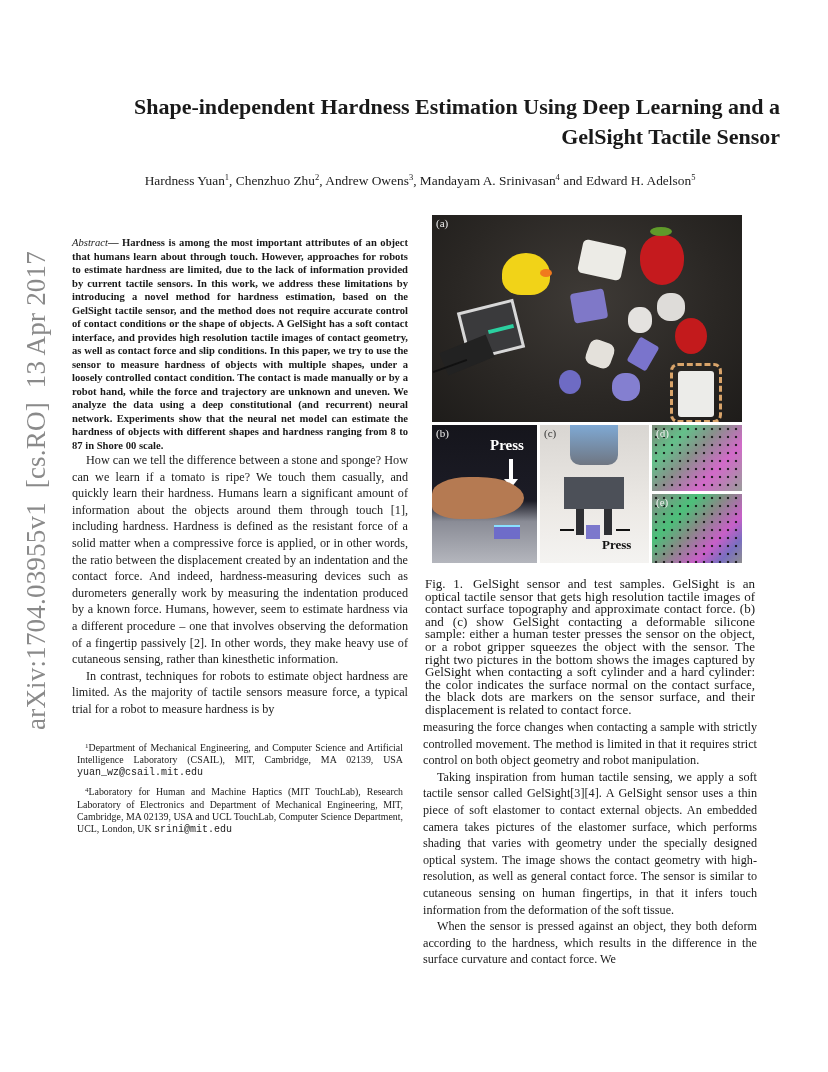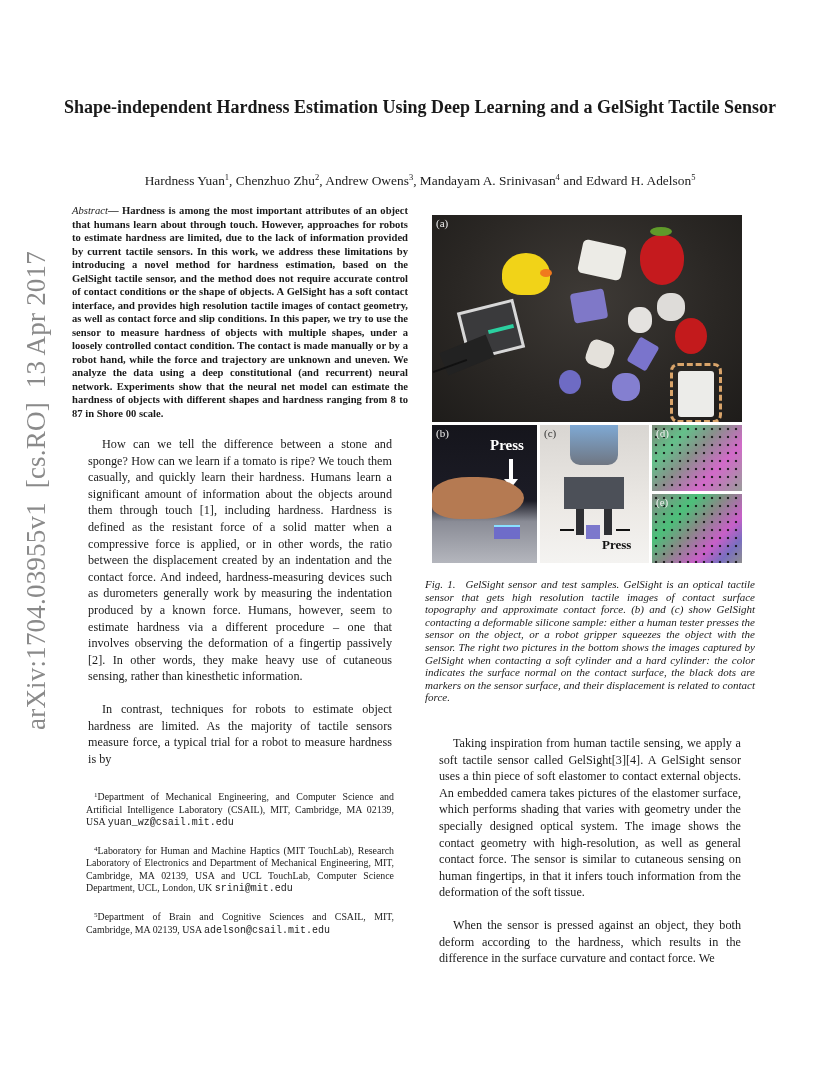--- a/index.html
+++ b/index.html
@@ -7,42 +7,42 @@
          font-family: "Liberation Serif", "DejaVu Serif", serif; color: #1a1a1a; }
   .abs { position: absolute; }
 
   
   #arxiv-stamp { left: 16px; top: 730px; width: 470px; height: 40px;
     transform-origin: 0 0; transform: rotate(-90deg);
     font-size: 27px; color: #8a8a8a; white-space: pre; line-height: 40px;
     letter-spacing: 0.2px; }
 
   
-  #title { left: 60px; top: 92px; width: 720px; text-align: center;
-    font-weight: bold; font-size: 18px; line-height: 30px; }
+  #title { left: 60px; top: 92px; width: 720px; text-align: right;
+    font-weight: bold; font-size: 22px; line-height: 30px; }
   #authors { left: 60px; top: 172px; width: 720px; text-align: center;
     font-size: 13.4px; }
   #authors sup { font-size: 8.5px; vertical-align: 5px; }
 
   
   .col { font-size: 12.2px; line-height: 16.6px; text-align: justify; }
-  #left-col { left: 72px; top: 204px; width: 336px; }
+  #left-col { left: 72px; top: 236px; width: 336px; }
   #right-col { left: 423px; top: 719px; width: 334px; }
 
   .abstract { font-weight: bold; font-size: 10.6px; line-height: 13.5px; text-align: justify; }
   .abstract .lead { font-style: italic; font-weight: normal; }
   .abstract .lead b { font-style: normal; }
 
   .section-head { text-align: center; font-size: 11.8px; margin: 15px 0 10px 0; letter-spacing: 0.3px; }
   .section-head .sc { font-size: 9.6px; }
 
-  p.para { margin: 16px; text-indent: 14px; }
+  p.para { margin: 0; text-indent: 14px; }
 
   .footnotes { font-size: 9.9px; line-height: 12.3px; text-align: justify; margin-top: 22px; }
-  .footnotes .fn { text-indent: 8px; margin: 14px; }
+  .footnotes .fn { text-indent: 8px; margin: 5px; }
   .footnotes sup { font-size: 7px; vertical-align: 3px; }
   .mono { font-family: "Liberation Mono", "DejaVu Sans Mono", monospace; font-size: 10px; }
 
   
   #figure { left: 432px; top: 215px; width: 310px; height: 348px; }
   .panel { position: absolute; overflow: hidden; }
   .plabel { position: absolute; left: 4px; top: 2px; color: #f0f0f0; font-size: 11px; }
   #panel-a { left: 0; top: 0; width: 310px; height: 207px;
     background: radial-gradient(ellipse at 50% 40%, #3e3a36 0%, #2a2724 60%, #1e1c1a 100%); }
   #panel-b { left: 0; top: 210px; width: 105px; height: 138px;
@@ -56,21 +56,21 @@
     background: linear-gradient(135deg, #868b86 0%, #4cc07a 30%, #868b86 48%, #c85fc8 70%, #7a6fc0 85%, #8f8f8f 100%); }
   #panel-d .plabel, #panel-e .plabel { color: #f2f2f2; }
   .dots { position: absolute; inset: 0;
     background-image: radial-gradient(circle, #111 1.3px, transparent 1.6px);
     background-size: 8px 8px; opacity: 0.85; }
 
   .obj { position: absolute; }
   .press-label { position: absolute; font-family: Liberation Serif, serif;
     font-weight: bold; font-size: 15px; }
 
-  #caption { left: 425px; top: 578px; width: 330px; font-size: 11px; line-height: 12.6px; text-align: justify; font-style: italic; }
+  #caption { left: 425px; top: 578px; width: 330px; font-size: 13px; line-height: 12.6px; text-align: justify; }
   #caption .figno { margin-right: 10px; }
 </style>
 </head>
 <body>
 
 <div id="arxiv-stamp" class="abs">arXiv:1704.03955v1  [cs.RO]  13 Apr 2017</div>
 
 <h1 id="title" class="abs" style="margin:0">Shape-independent Hardness Estimation Using Deep Learning and a GelSight Tactile Sensor</h1>
 <div id="authors" class="abs">
   <span><span>Hardness Yuan</span><sup>1</sup></span><span>, </span>
@@ -85,21 +85,20 @@
     <span class="lead"><span>Abstract</span><b>—</b></span><span> Hardness is among the most important attributes of an object that humans learn about through touch. However, approaches for robots to estimate hardness are limited, due to the lack of information provided by current tactile sensors. In this work, we address these limitations by introducing a novel method for hardness estimation, based on the GelSight tactile sensor, and the method does not require accurate control of contact conditions or the shape of objects. A GelSight has a soft contact interface, and provides high resolution tactile images of contact geometry, as well as contact force and slip conditions. In this paper, we try to use the sensor to measure hardness of objects with multiple shapes, under a loosely controlled contact condition. The contact is made manually or by a robot hand, while the force and trajectory are unknown and uneven. We analyze the data using a deep constitutional (and recurrent) neural network. Experiments show that the neural net model can estimate the hardness of objects with different shapes and hardness ranging from 8 to 87 in Shore 00 scale.</span>
   </div>
 
 
   <p class="para">How can we tell the difference between a stone and sponge? How can we learn if a tomato is ripe? We touch them casually, and quickly learn their hardness. Humans learn a significant amount of information about the objects around them through touch [1], including hardness. Hardness is defined as the resistant force of a solid matter when a compressive force is applied, or in other words, the ratio between the displacement created by an indentation and the contact force. And indeed, hardness-measuring devices such as durometers generally work by measuring the indentation produced by a known force. Humans, however, seem to estimate hardness via a different procedure – one that involves observing the deformation of a fingertip passively [2]. In other words, they make heavy use of cutaneous sensing, rather than kinesthetic information.</p>
   <p class="para">In contrast, techniques for robots to estimate object hardness are limited. As the majority of tactile sensors measure force, a typical trial for a robot to measure hardness is by</p>
 
   <div class="footnotes">
     <p class="fn"><sup>1</sup><span>Department of Mechanical Engineering, and Computer Science and Artificial Intelligence Laboratory (CSAIL), MIT, Cambridge, MA 02139, USA </span><span class="mono">yuan_wz@csail.mit.edu</span></p>
     <p class="fn"><sup>4</sup><span>Laboratory for Human and Machine Haptics (MIT TouchLab), Research Laboratory of Electronics and Department of Mechanical Engineering, MIT, Cambridge, MA 02139, USA and UCL TouchLab, Computer Science Department, UCL, London, UK </span><span class="mono">srini@mit.edu</span></p>
-    <p class="fn"><sup>5</sup><span>Department of Brain and Cognitive Sciences and CSAIL, MIT, Cambridge, MA 02139, USA </span><span class="mono">adelson@csail.mit.edu</span></p>
   </div>
 </div>
 
 <div id="figure" class="abs">
 
   <div id="panel-a" class="panel">
     <span class="plabel">(a)</span>
 
     <div class="obj" style="left:70px;top:38px;width:48px;height:42px;background:#f1d318;border-radius:50% 50% 40% 40%;"></div>
     <div class="obj" style="left:108px;top:54px;width:12px;height:8px;background:#f07a1e;border-radius:50%;"></div>
@@ -159,15 +158,16 @@
     <div class="dots"></div>
     <span class="plabel">(e)</span>
   </div>
 </div>
 
 <div id="caption" class="abs">
   <span class="figno">Fig. 1.</span><span>GelSight sensor and test samples. GelSight is an optical tactile sensor that gets high resolution tactile images of contact surface topography and approximate contact force. (b) and (c) show GelSight contacting a deformable silicone sample: either a human tester presses the sensor on the object, or a robot gripper squeezes the object with the sensor. The right two pictures in the bottom shows the images captured by GelSight when contacting a soft cylinder and a hard cylinder: the color indicates the surface normal on the contact surface, the black dots are markers on the sensor surface, and their displacement is related to contact force.</span>
 </div>
 
 <div id="right-col" class="abs col">
+  <p class="para" style="text-indent:0">measuring the force changes when contacting a sample with strictly controlled movement. The method is limited in that it requires strict control on both object geometry and robot manipulation.</p>
   <p class="para">Taking inspiration from human tactile sensing, we apply a soft tactile sensor called GelSight[3][4]. A GelSight sensor uses a thin piece of soft elastomer to contact external objects. An embedded camera takes pictures of the elastomer surface, which performs shading that varies with geometry under the specially designed optical system. The image shows the contact geometry with high-resolution, as well as general contact force. The sensor is similar to cutaneous sensing on human fingertips, in that it infers touch information from the deformation of the soft tissue.</p>
   <p class="para">When the sensor is pressed against an object, they both deform according to the hardness, which results in the difference in the surface curvature and contact force. We</p>
 </div>
 
 </body></html>

